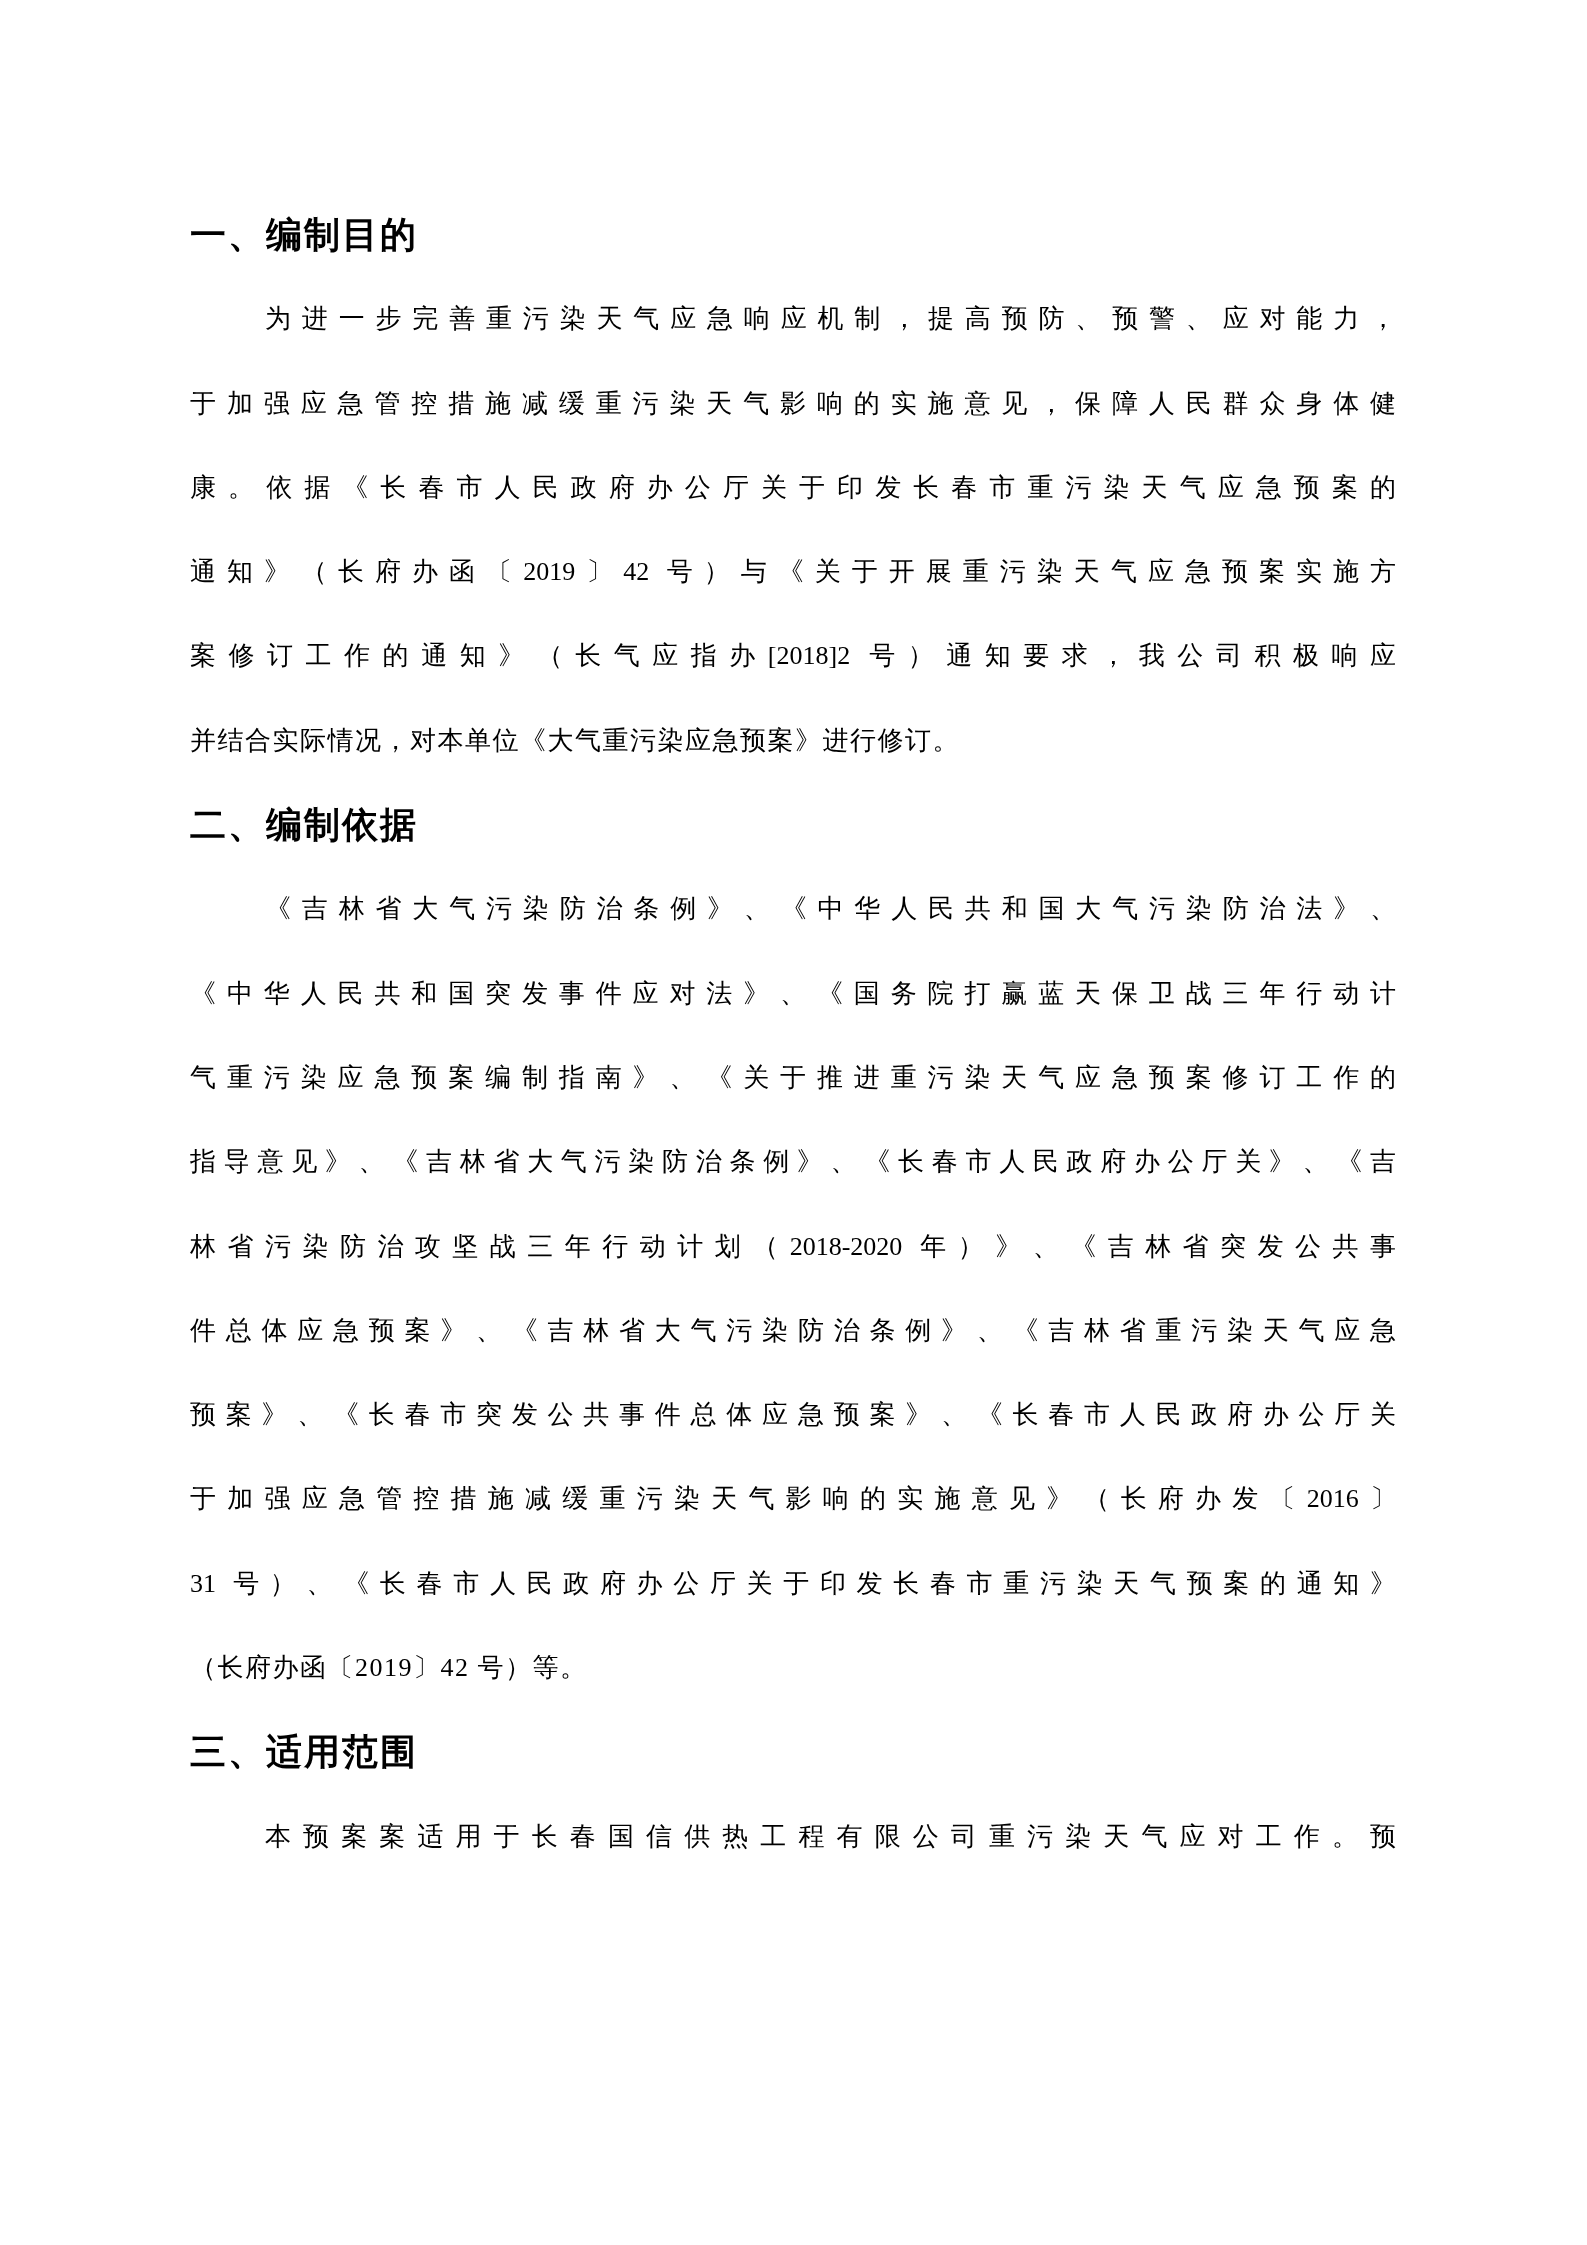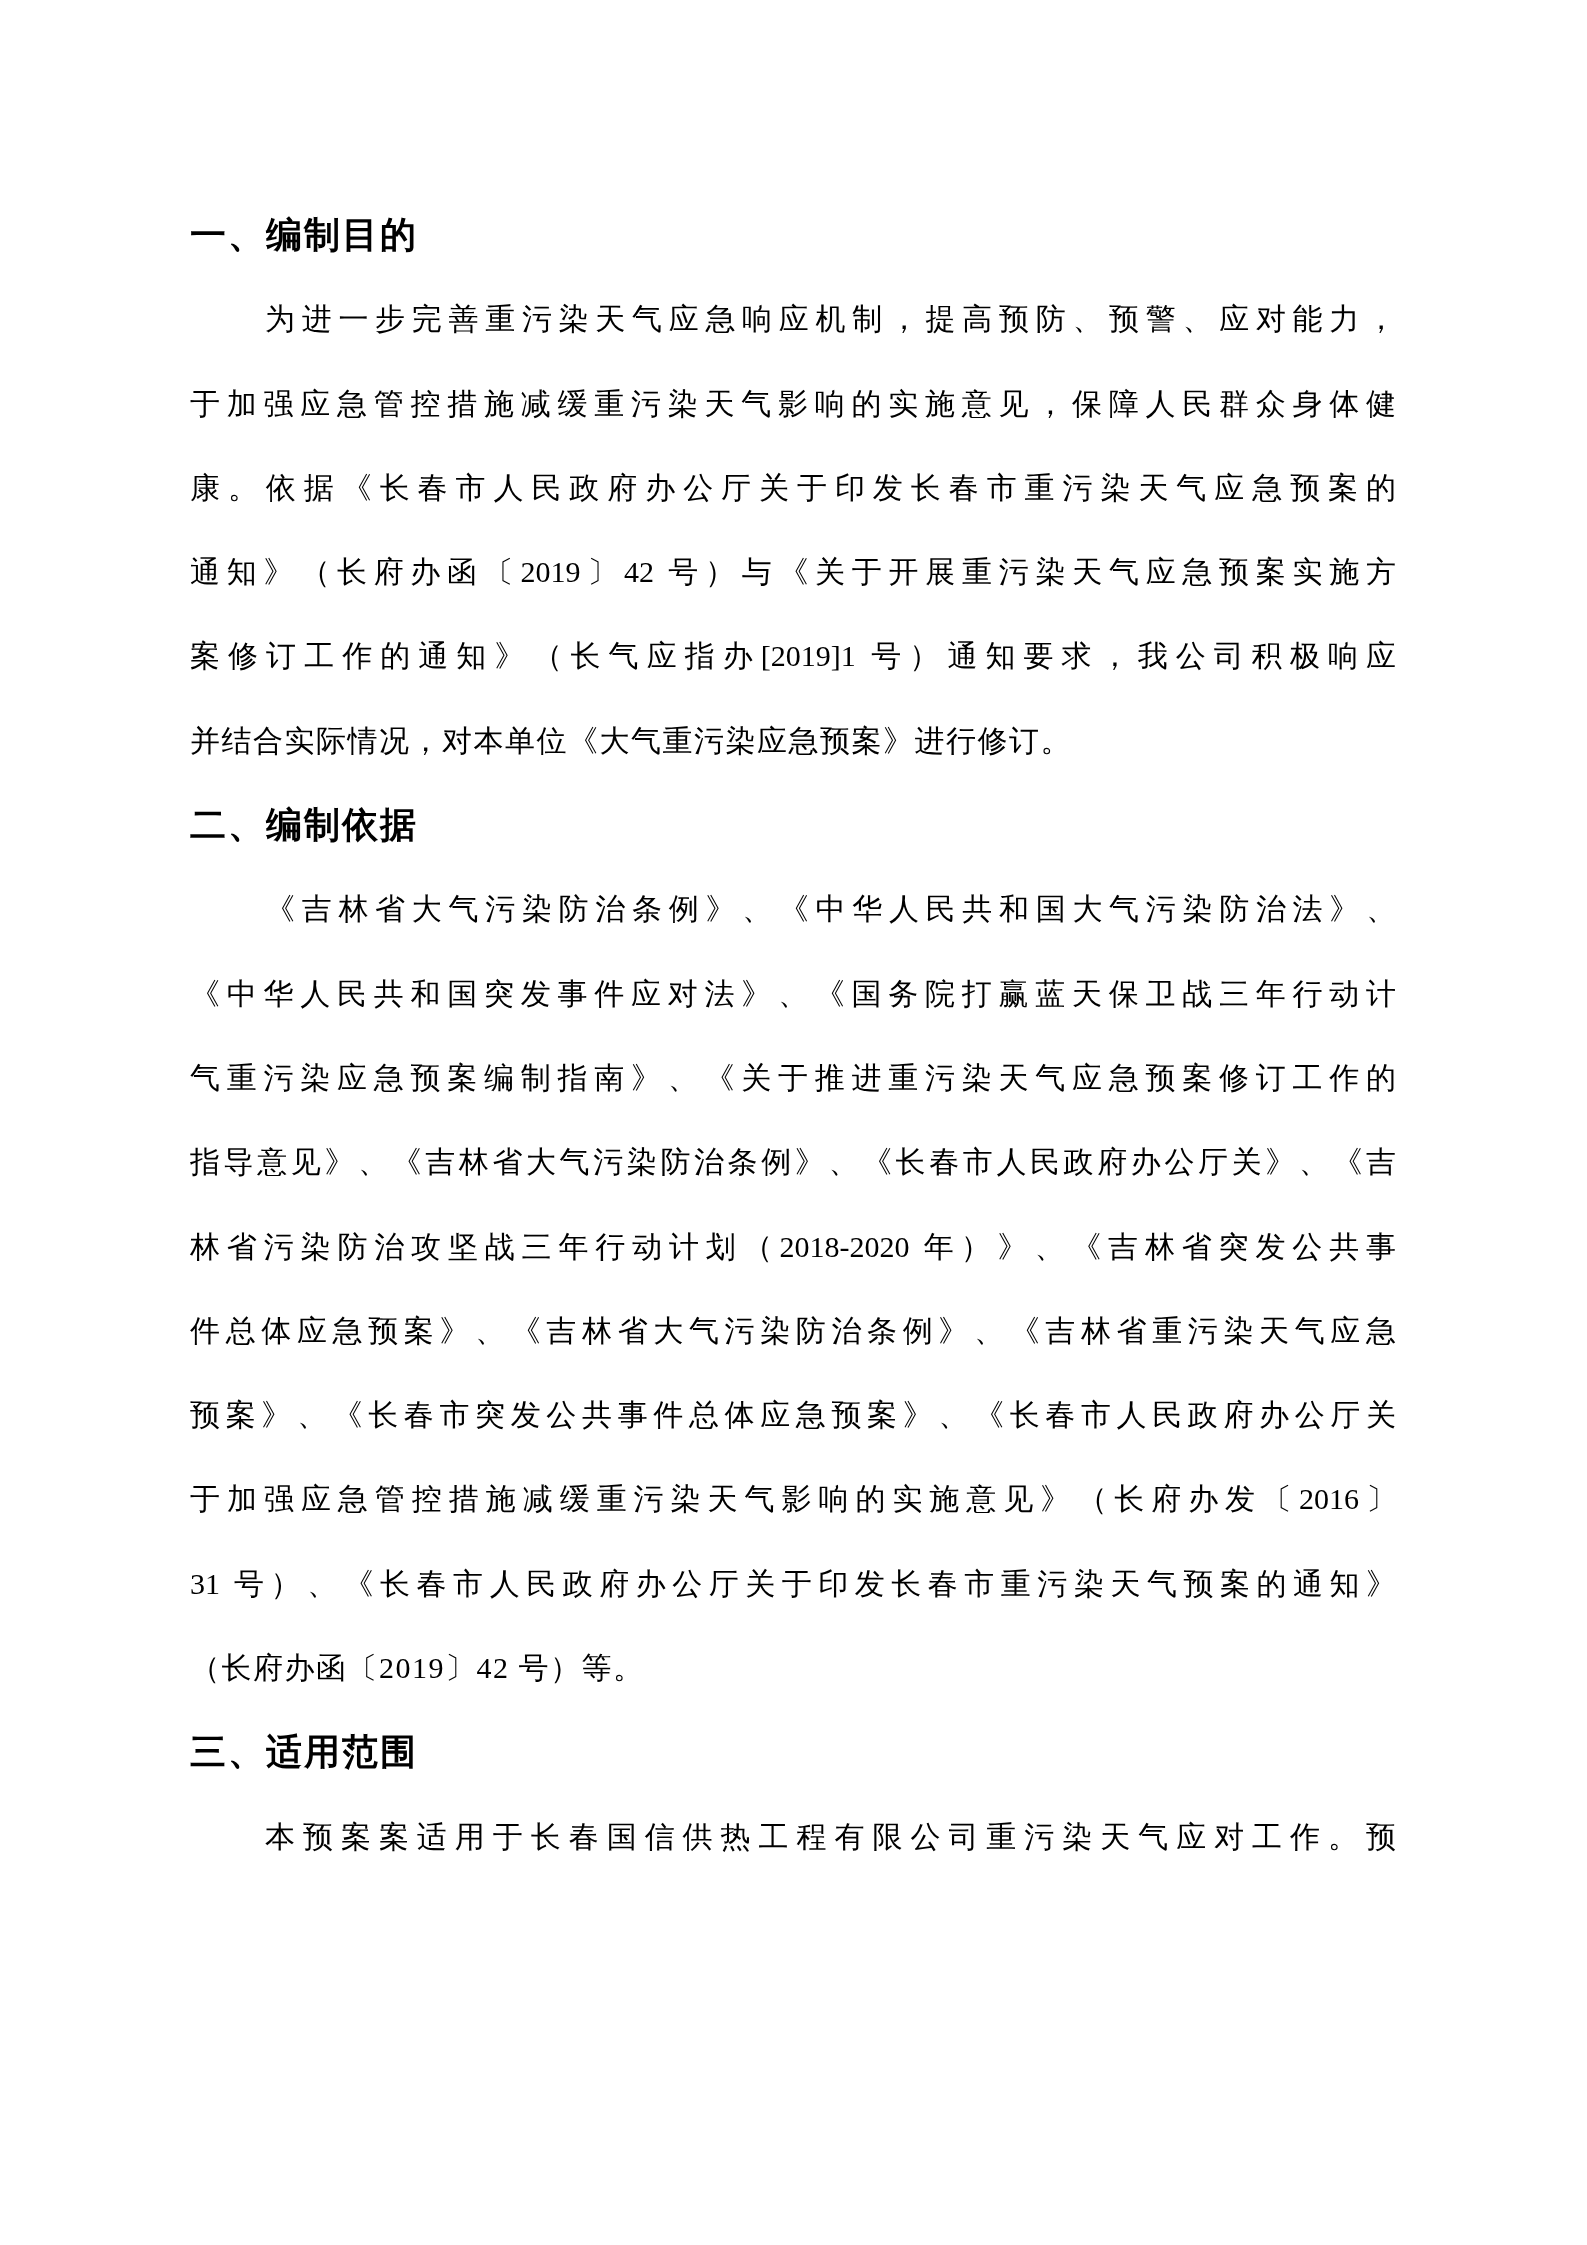--- a/index.html
+++ b/index.html
@@ -17,21 +17,21 @@
   }
   .page-content {
     position: absolute;
     left: 190px;
     top: 193px;
     width: 1206px;
   }
   .line {
     height: 84.3px;
     line-height: 84.3px;
-    font-size: 30px;
+    font-size: 26px;
     text-align: justify;
     text-align-last: justify;
     white-space: nowrap;
     color: #000000;
   }
   .line.heading {
     font-family: Liberation Serif, serif;
     font-weight: 700;
     font-size: 36px;
     text-align: left;
@@ -48,21 +48,21 @@
 </head>
 <body>
 
 <div class="page-content">
 
   <div class="line heading">一、编制目的</div>
   <div class="line indent">为进一步完善重污染天气应急响应机制，提高预防、预警、应对能力，</div>
   <div class="line">于加强应急管控措施减缓重污染天气影响的实施意见，保障人民群众身体健</div>
   <div class="line">康。依据《长春市人民政府办公厅关于印发长春市重污染天气应急预案的</div>
   <div class="line">通知》（长府办函〔2019〕42 号）与《关于开展重污染天气应急预案实施方</div>
-  <div class="line">案修订工作的通知》（长气应指办[2019]1 号）通知要求，我公司积极响应</div>
+  <div class="line">案修订工作的通知》（长气应指办[2018]2 号）通知要求，我公司积极响应</div>
   <div class="line end">并结合实际情况，对本单位《大气重污染应急预案》进行修订。</div>
 
   <div class="line heading">二、编制依据</div>
   <div class="line indent">《吉林省大气污染防治条例》、《中华人民共和国大气污染防治法》、</div>
   <div class="line">《中华人民共和国突发事件应对法》、《国务院打赢蓝天保卫战三年行动计</div>
   <div class="line">气重污染应急预案编制指南》、《关于推进重污染天气应急预案修订工作的</div>
   <div class="line">指导意见》、《吉林省大气污染防治条例》、《长春市人民政府办公厅关》、《吉</div>
   <div class="line">林省污染防治攻坚战三年行动计划（2018-2020 年）》、《吉林省突发公共事</div>
   <div class="line">件总体应急预案》、《吉林省大气污染防治条例》、《吉林省重污染天气应急</div>
   <div class="line">预案》、《长春市突发公共事件总体应急预案》、《长春市人民政府办公厅关</div>

